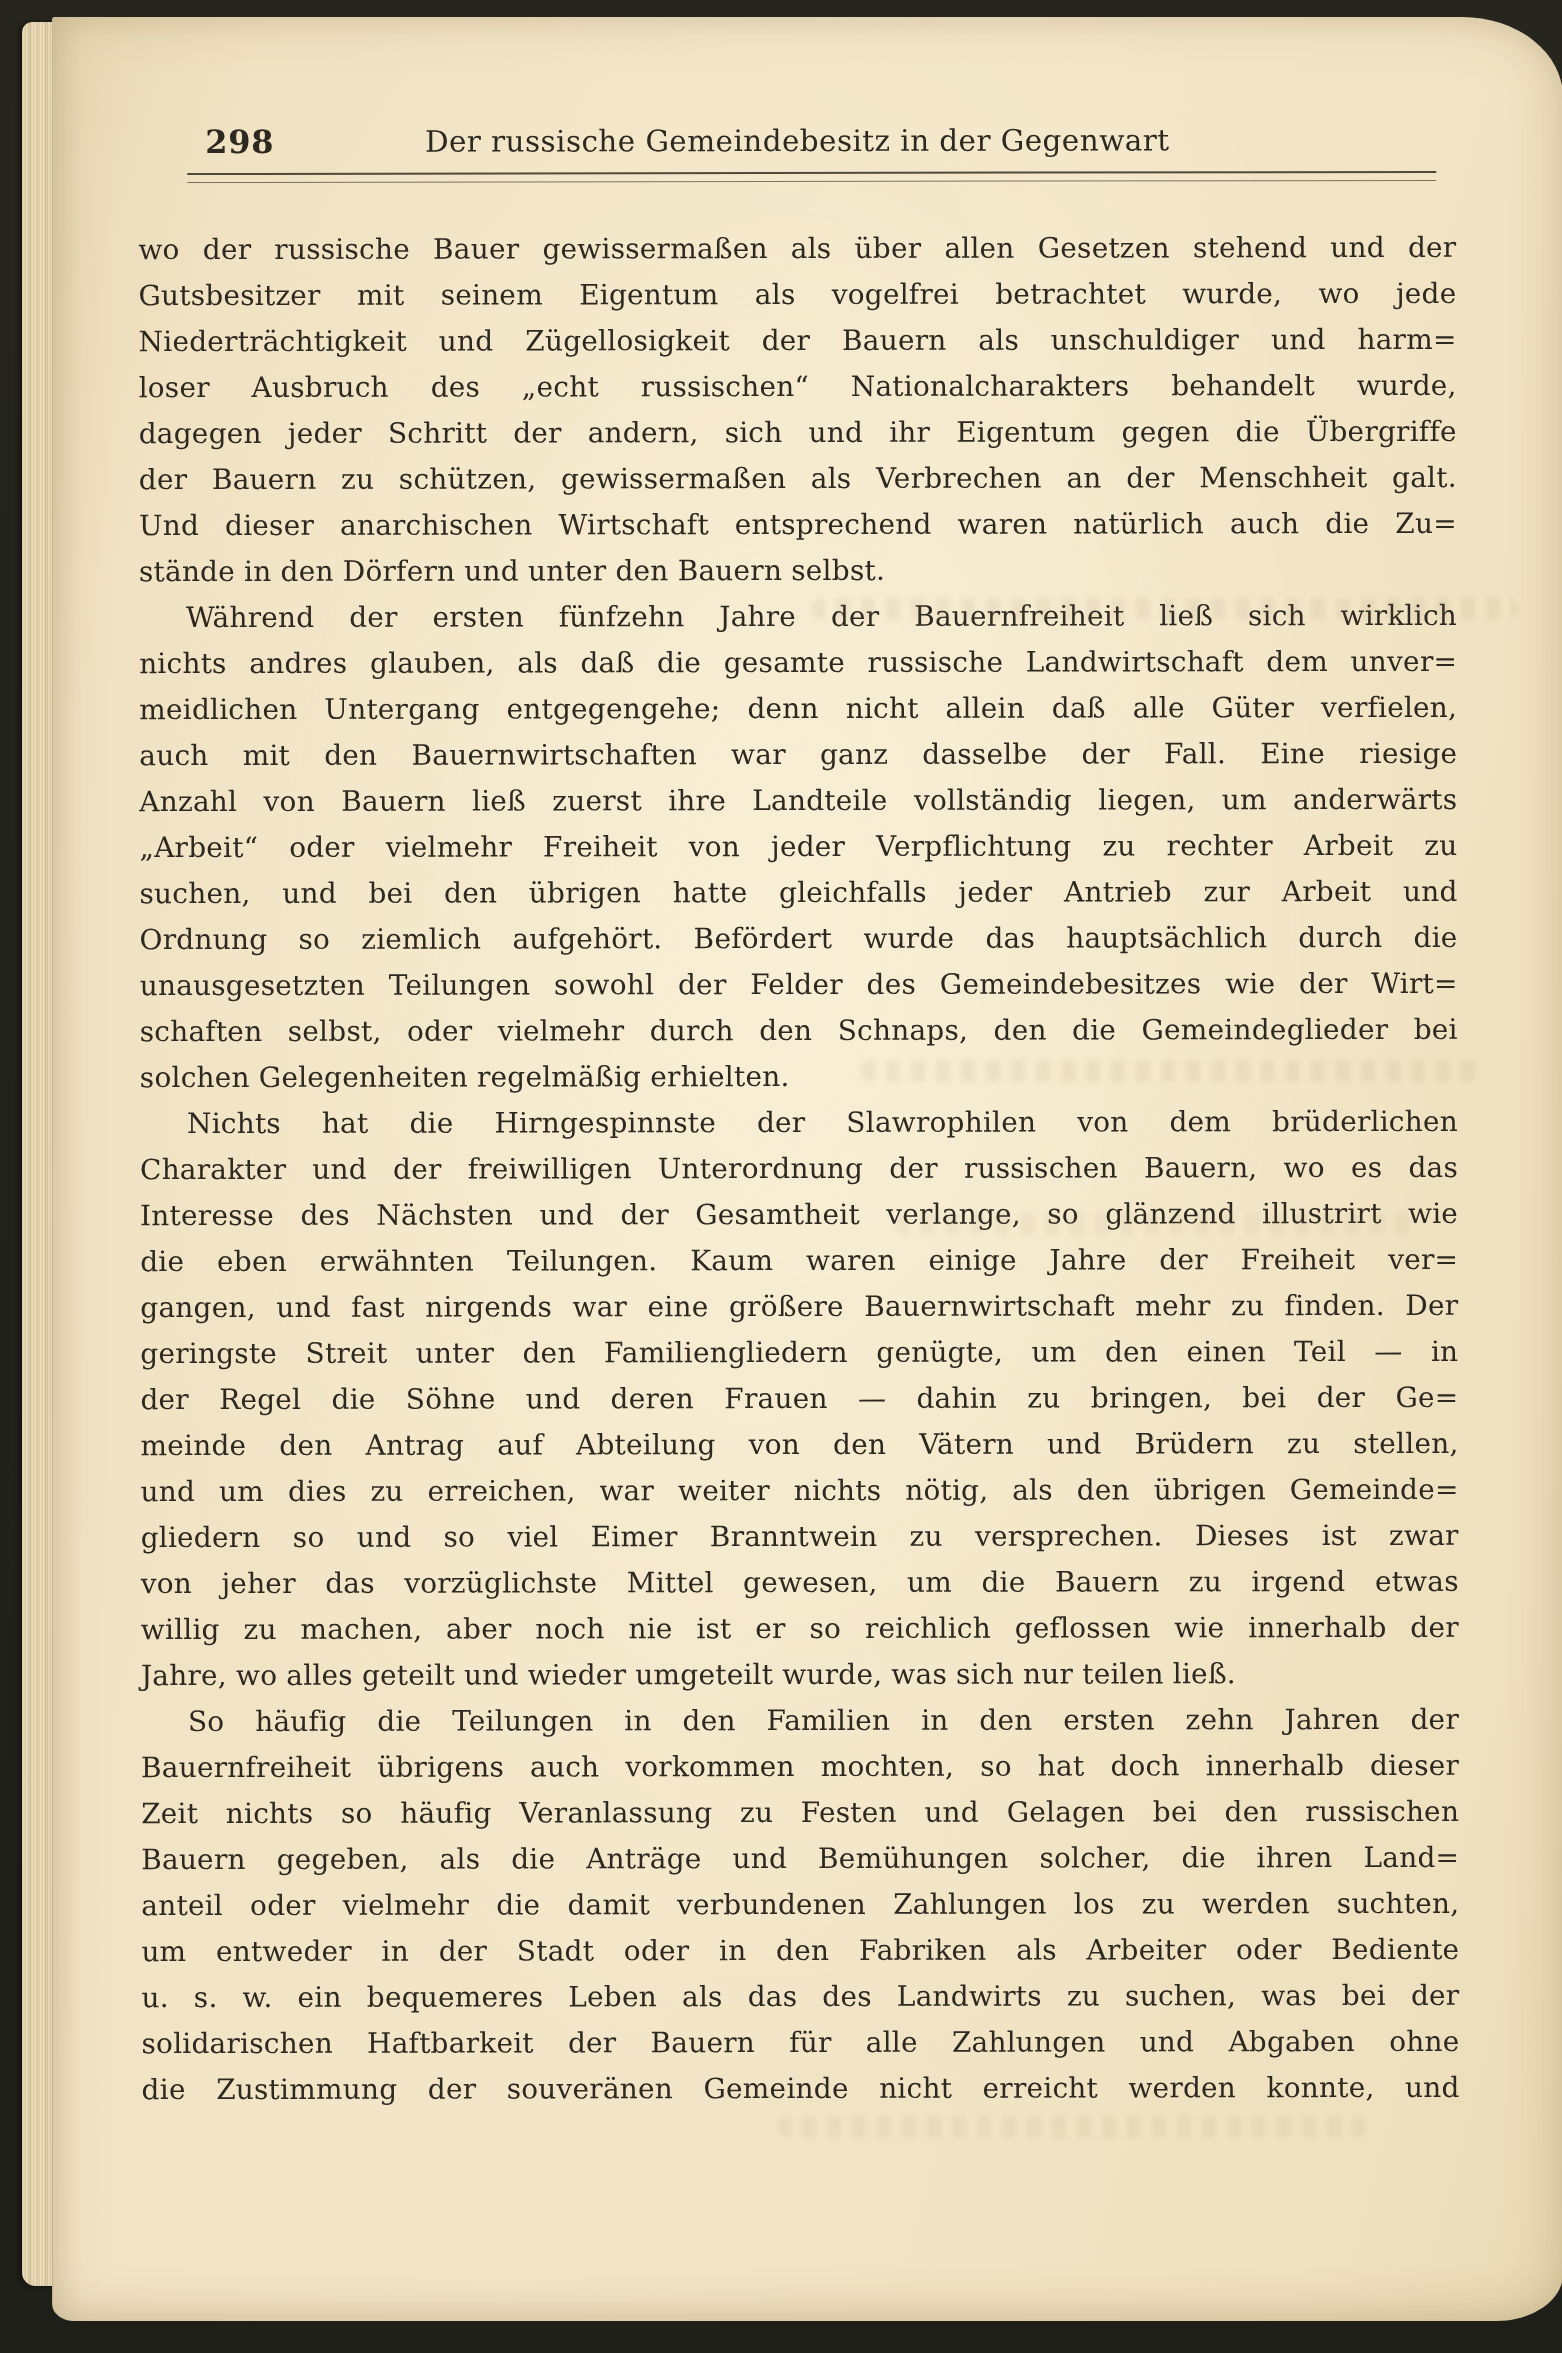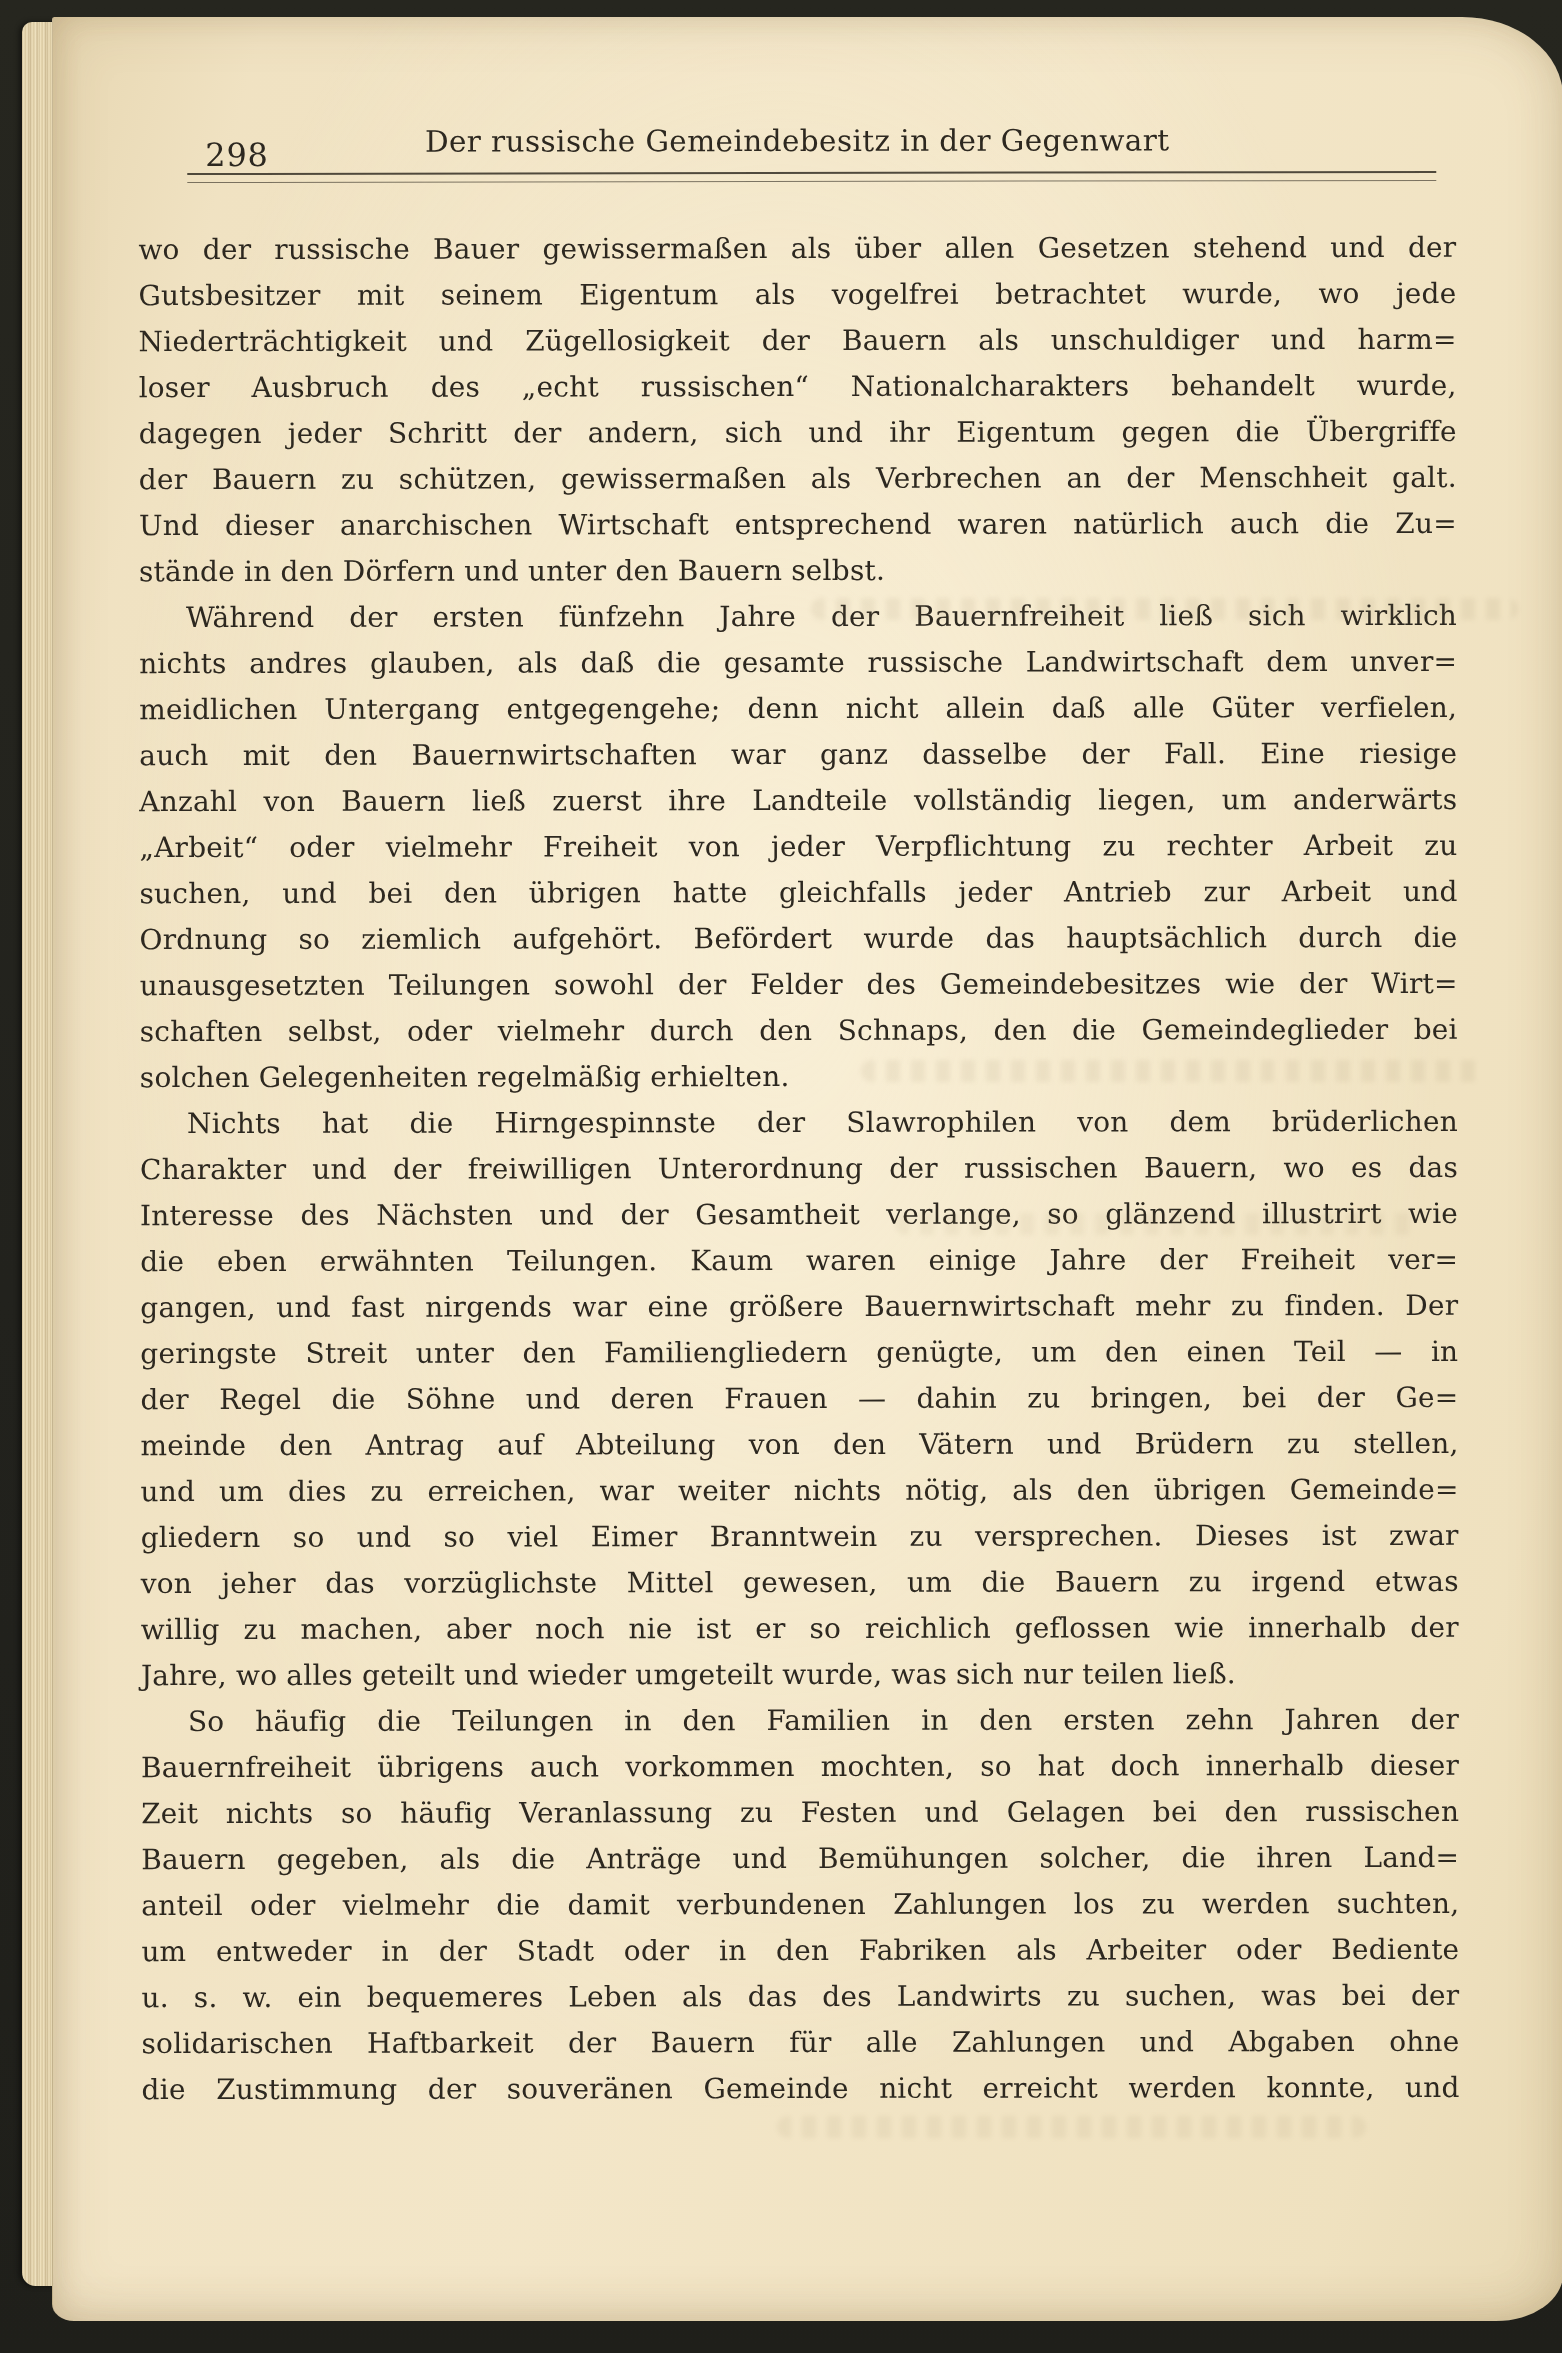--- a/index.html
+++ b/index.html
@@ -30,22 +30,22 @@
     border-left:0.8px solid rgba(120,100,60,.35);
     z-index:2;
   }
   .content{
     position:absolute;left:87px;top:0;width:1318px;height:100%;
     transform:rotate(-0.1deg);
     color:#2d2820;
   }
   .page-header{position:absolute;top:106px;left:0;width:100%;height:40px;}
   .page-number{
-    position:absolute;left:67px;top:13px;
-    font-size:32px;line-height:37px;letter-spacing:0.8px;
+    position:absolute;left:67px;top:0;
+    font-size:32px;line-height:37px;letter-spacing:0.8px;font-weight:bold;
   }
   .running-title{
     text-align:center;font-size:29.5px;line-height:37px;letter-spacing:0.4px;
     font-weight:normal;margin:0;
   }
   .header-rule{
     position:absolute;top:155px;left:49px;right:20px;height:6.7px;
     border-top:2.5px solid rgba(45,40,30,.82);
     border-bottom:1.7px solid rgba(45,40,30,.6);
   }

